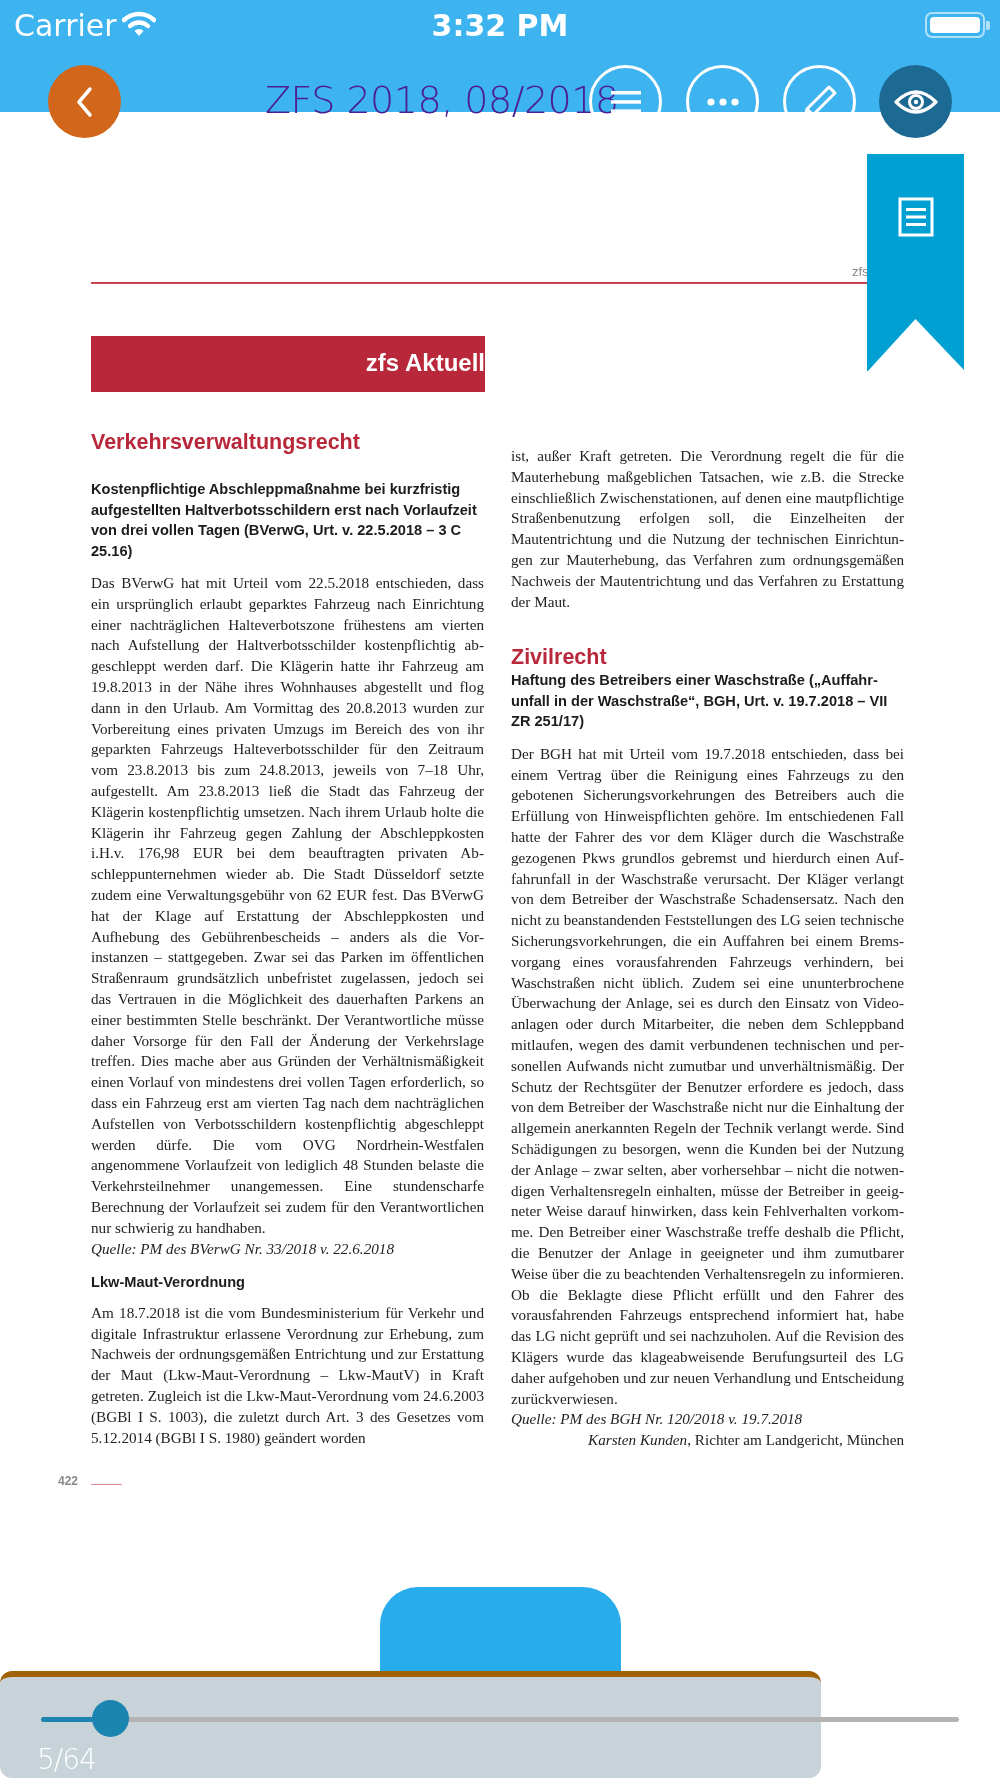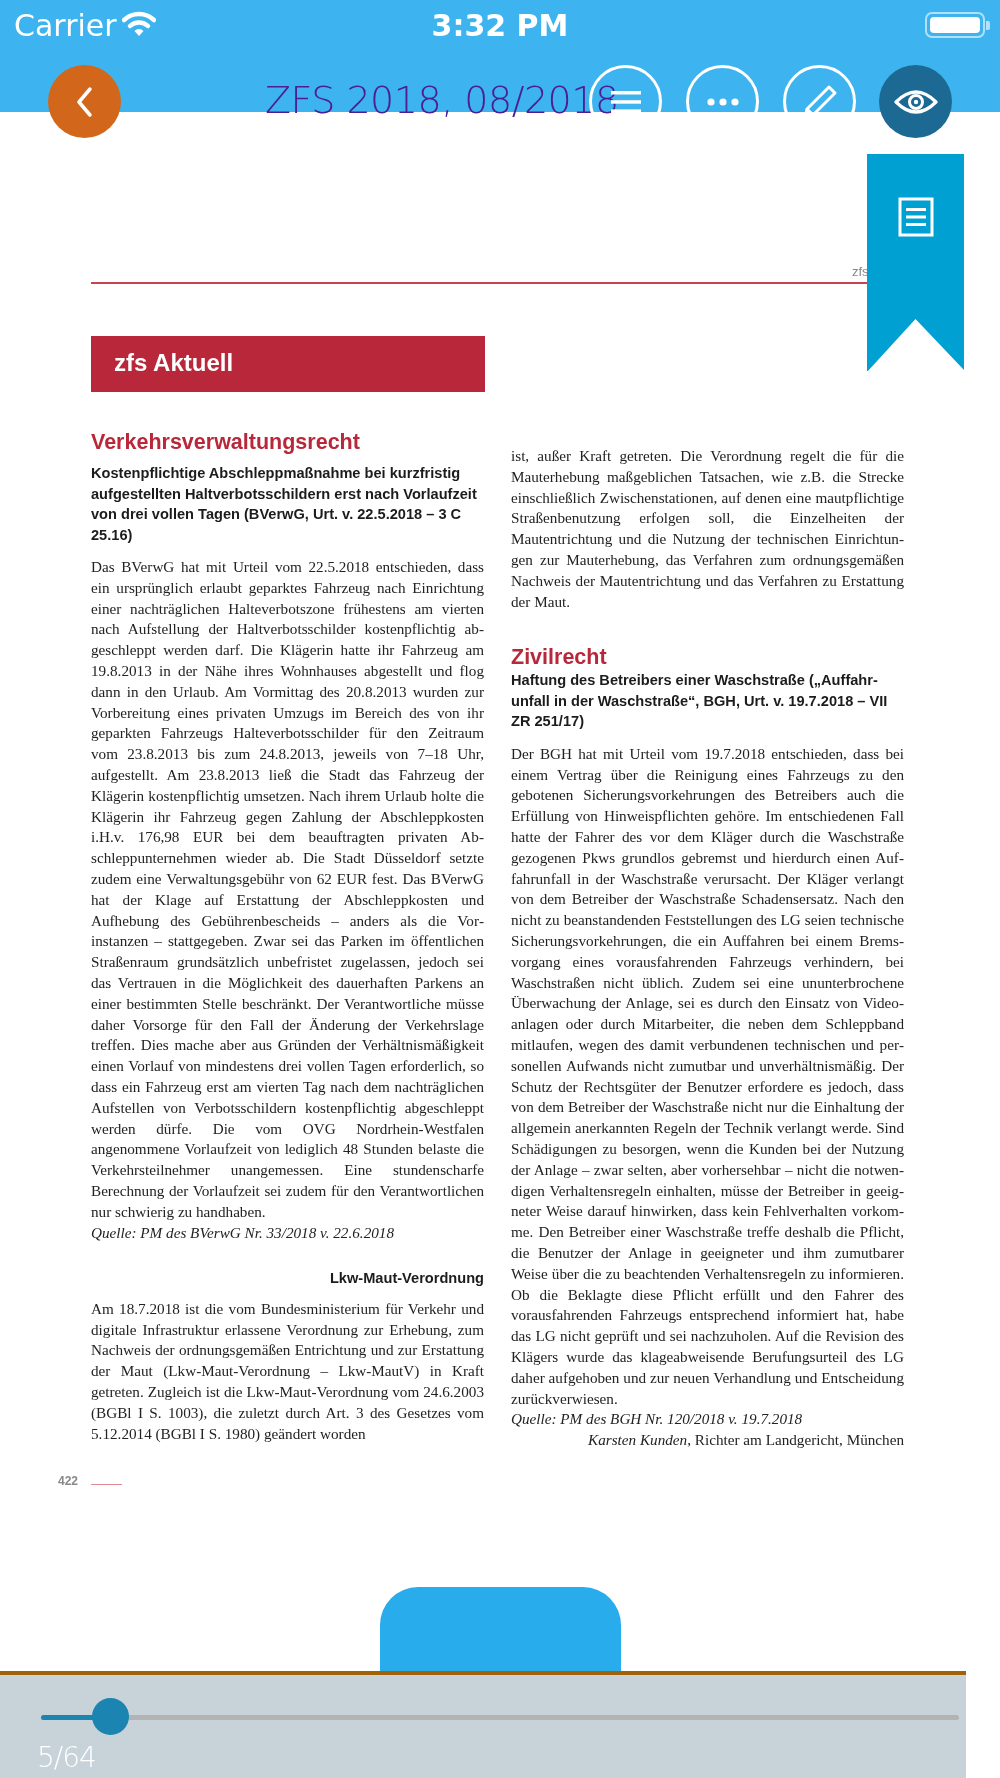--- a/index.html
+++ b/index.html
@@ -19,37 +19,37 @@
   .nav-back { position: absolute; left: 48px; top: 65px; width: 73px; height: 73px; border-radius: 50%; background: #d2671c; display: flex; align-items: center; justify-content: center; cursor: pointer; }
   .nav-title { position: absolute; left: 265px; top: 78px; font-size: 38px; color: #4c1d95; font-family: "DejaVu Sans", sans-serif; font-weight: 300; letter-spacing: -0.5px; white-space: nowrap; }
   .nav-btn { position: absolute; top: 65px; width: 73px; height: 73px; border-radius: 50%; border: 3px solid #fff; display: flex; align-items: center; justify-content: center; cursor: pointer; }
   .nav-btn.active { border: none; background: #1c6a94; }
 
   
   .page { position: absolute; left: 0; top: 154px; width: 1000px; height: 1362px; background: #fff; }
   .header-rule { position: absolute; left: 91px; top: 128px; width: 780px; height: 2px; background: #c9424f; }
   .header-zfs { position: absolute; left: 852px; top: 110px; font-size: 13px; color: #888; font-family: "Liberation Sans", sans-serif; }
   .bookmark { position: absolute; left: 867px; top: 0; width: 97px; height: 217px; cursor: pointer; }
-  .rubric { position: absolute; left: 91px; top: 182px; width: 394px; height: 56px; background: #b8283a; color: #fff; font-weight: bold; font-size: 24px; padding: 13px 0 0 23px; }
+  .rubric { position: absolute; left: 91px; top: 182px; width: 394px; height: 56px; background: #b8283a; color: #fff; font-weight: bold; font-size: 24px; padding: 13px 0 0 23px; text-align: right; }
 
   .col { position: absolute; width: 393px; font-family: "Liberation Serif", serif; font-size: 15.2px; line-height: 20.8px; color: #222; text-align: justify; hyphens: manual; }
   .col-left { left: 91px; top: 275px; }
   .col-right { left: 511px; top: 284px; }
   .sec-title { font-family: "Liberation Sans", sans-serif; font-weight: bold; color: #b8283a; font-size: 21.5px; line-height: 26px; text-align: left; }
   .art-title { font-family: "Liberation Sans", sans-serif; font-weight: bold; color: #1c1c1c; font-size: 14.6px; line-height: 20.5px; text-align: left; }
   .para { margin-top: 8px; }
   .source { font-style: italic; text-align: left; }
   .author { text-align: right; }
   .author i { font-style: italic; }
   .page-num { position: absolute; left: 58px; top: 1320px; font-size: 12px; font-weight: bold; color: #888; }
   .page-num-rule { position: absolute; left: 91px; top: 1330px; width: 31px; height: 1px; background: #e08a94; }
 
   
   .handle-tab { position: absolute; left: 380px; top: 1587px; width: 241px; height: 90px; background: #28acec; border-radius: 38px 38px 0 0; cursor: pointer; }
-  .bottombar { position: absolute; left: 0; top: 1671px; width: 966px; height: 107px; background: #c8d2d9; border-top: 4px solid #a16207; }
+  .bottombar { position: absolute; left: 0; top: 1671px; width: 821px; height: 107px; background: #c8d2d9; border-top: 6px solid #a16207; border-radius: 12px; }
   .slider-track { position: absolute; left: 41px; top: 40px; width: 918px; height: 5px; border-radius: 3px; background: #b3b3b3; cursor: pointer; }
   .slider-fill { position: absolute; left: 0; top: 0; height: 5px; border-radius: 3px; background: #1c84b0; }
   .slider-thumb { position: absolute; left: 92px; top: 23px; width: 37px; height: 37px; border-radius: 50%; background: #1c84b0; cursor: grab; }
   .page-counter { position: absolute; left: 37px; top: 66px; font-size: 28px; color: #fff; font-family: "DejaVu Sans", sans-serif; font-weight: 300; letter-spacing: -1px; }
 </style>
 </head>
 <body>
 
 <div class="topbar">
   <div class="status">
@@ -116,24 +116,24 @@
       <rect x="8" y="11" width="20" height="3" fill="#fff"></rect>
       <rect x="8" y="18.5" width="20" height="3" fill="#fff"></rect>
       <rect x="8" y="26" width="20" height="3" fill="#fff"></rect>
     </svg>
   </div>
 
   <div class="rubric">zfs Aktuell</div>
 
   <div class="col col-left">
     <div class="sec-title">Verkehrsverwaltungsrecht</div>
-    <div class="art-title" style="margin-top:8px;">Kostenpflichtige Abschleppmaßnahme bei kurzfristig aufgestellten Haltverbotsschildern erst nach Vorlauf­zeit von drei vollen Tagen (BVerwG, Urt. v. 22.5.2018 – 3 C 25.16)</div>
+    <div class="art-title" style="margin-top:24px;">Kostenpflichtige Abschleppmaßnahme bei kurzfristig aufgestellten Haltverbotsschildern erst nach Vorlauf­zeit von drei vollen Tagen (BVerwG, Urt. v. 22.5.2018 – 3 C 25.16)</div>
     <div class="para" style="margin-top:12px;">Das BVerwG hat mit Urteil vom 22.5.2018 entschieden, dass ein ursprünglich erlaubt geparktes Fahrzeug nach Einrichtung einer nachträglichen Halteverbotszone frühestens am vierten nach Aufstellung der Haltverbotsschilder kostenpflichtig ab­geschleppt werden darf. Die Klägerin hatte ihr Fahrzeug am 19.8.2013 in der Nähe ihres Wohnhauses abgestellt und flog dann in den Urlaub. Am Vormittag des 20.8.2013 wurden zur Vorbereitung eines privaten Umzugs im Bereich des von ihr geparkten Fahrzeugs Halteverbotsschilder für den Zeitraum vom 23.8.2013 bis zum 24.8.2013, jeweils von 7–18 Uhr, aufgestellt. Am 23.8.2013 ließ die Stadt das Fahrzeug der Klägerin kostenpflichtig umsetzen. Nach ihrem Urlaub holte die Klägerin ihr Fahrzeug gegen Zahlung der Abschleppkos­ten i.H.v. 176,98 EUR bei dem beauftragten privaten Ab­schleppunternehmen wieder ab. Die Stadt Düsseldorf setzte zudem eine Verwaltungsgebühr von 62 EUR fest. Das BVerwG hat der Klage auf Erstattung der Abschleppkosten und Aufhebung des Gebührenbescheids – anders als die Vor­instanzen – stattgegeben. Zwar sei das Parken im öffentlichen Straßenraum grundsätzlich unbefristet zugelassen, jedoch sei das Vertrauen in die Möglichkeit des dauerhaften Parkens an einer bestimmten Stelle beschränkt. Der Verantwortliche müsse daher Vorsorge für den Fall der Änderung der Ver­kehrslage treffen. Dies mache aber aus Gründen der Verhält­nismäßigkeit einen Vorlauf von mindestens drei vollen Tagen erforderlich, so dass ein Fahrzeug erst am vierten Tag nach dem nachträglichen Aufstellen von Verbotsschildern kosten­pflichtig abgeschleppt werden dürfe. Die vom OVG Nord­rhein-Westfalen angenommene Vorlaufzeit von lediglich 48 Stunden belaste die Verkehrsteilnehmer unangemessen. Eine stundenscharfe Berechnung der Vorlaufzeit sei zudem für den Verantwortlichen nur schwierig zu handhaben.</div>
     <div class="source">Quelle: PM des BVerwG Nr. 33/2018 v. 22.6.2018</div>
-    <div class="art-title" style="margin-top:25px;text-align:right;">Lkw-Maut-Verordnung</div>
+    <div class="art-title" style="margin-top:13px;">Lkw-Maut-Verordnung</div>
     <div class="para" style="margin-top:10px;">Am 18.7.2018 ist die vom Bundesministerium für Verkehr und digitale Infrastruktur erlassene Verordnung zur Erhebung, zum Nachweis der ordnungsgemäßen Entrichtung und zur Erstattung der Maut (Lkw-Maut-Verordnung – Lkw-MautV) in Kraft getreten. Zugleich ist die Lkw-Maut-Verordnung vom 24.6.2003 (BGBl I S. 1003), die zuletzt durch Art. 3 des Gesetzes vom 5.12.2014 (BGBl I S. 1980) geändert worden</div>
   </div>
 
   <div class="col col-right">
     <div class="para">ist, außer Kraft getreten. Die Verordnung regelt die für die Mauterhebung maßgeblichen Tatsachen, wie z.B. die Strecke einschließlich Zwischenstationen, auf denen eine mautpflich­tige Straßenbenutzung erfolgen soll, die Einzelheiten der Mautentrichtung und die Nutzung der technischen Einrichtun­gen zur Mauterhebung, das Verfahren zum ordnungsgemäßen Nachweis der Mautentrichtung und das Verfahren zu Erstat­tung der Maut.</div>
     <div class="sec-title" style="margin-top:32px;">Zivilrecht</div>
     <div class="art-title" style="margin-top:0;">Haftung des Betreibers einer Waschstraße („Auffahr­unfall in der Waschstraße“, BGH, Urt. v. 19.7.2018 – VII ZR 251/17)</div>
     <div class="para" style="margin-top:12px;">Der BGH hat mit Urteil vom 19.7.2018 entschieden, dass bei einem Vertrag über die Reinigung eines Fahrzeugs zu den gebotenen Sicherungsvorkehrungen des Betreibers auch die Erfüllung von Hinweispflichten gehöre. Im entschiedenen Fall hatte der Fahrer des vor dem Kläger durch die Waschstraße gezogenen Pkws grundlos gebremst und hierdurch einen Auf­fahrunfall in der Waschstraße verursacht. Der Kläger verlangt von dem Betreiber der Waschstraße Schadensersatz. Nach den nicht zu beanstandenden Feststellungen des LG seien technische Sicherungsvorkehrungen, die ein Auffahren bei einem Brems­vorgang eines vorausfahrenden Fahrzeugs verhindern, bei Waschstraßen nicht üblich. Zudem sei eine ununterbrochene Überwachung der Anlage, sei es durch den Einsatz von Video­anlagen oder durch Mitarbeiter, die neben dem Schleppband mitlaufen, wegen des damit verbundenen technischen und per­sonellen Aufwands nicht zumutbar und unverhältnismäßig. Der Schutz der Rechtsgüter der Benutzer erfordere es jedoch, dass von dem Betreiber der Waschstraße nicht nur die Einhaltung der allgemein anerkannten Regeln der Technik verlangt werde. Sind Schädigungen zu besorgen, wenn die Kunden bei der Nutzung der Anlage – zwar selten, aber vorhersehbar – nicht die notwen­digen Verhaltensregeln einhalten, müsse der Betreiber in geeig­neter Weise darauf hinwirken, dass kein Fehlverhalten vorkom­me. Den Betreiber einer Waschstraße treffe deshalb die Pflicht, die Benutzer der Anlage in geeigneter und ihm zumutbarer Weise über die zu beachtenden Verhaltensregeln zu informie­ren. Ob die Beklagte diese Pflicht erfüllt und den Fahrer des vorausfahrenden Fahrzeugs entsprechend informiert hat, habe das LG nicht geprüft und sei nachzuholen. Auf die Revision des Klägers wurde das klageabweisende Berufungsurteil des LG daher aufgehoben und zur neuen Verhandlung und Entschei­dung zurückverwiesen.</div>
     <div class="source">Quelle: PM des BGH Nr. 120/2018 v. 19.7.2018</div>
     <div class="author"><i>Karsten Kunden</i><span>, Richter am Landgericht, München</span></div>

